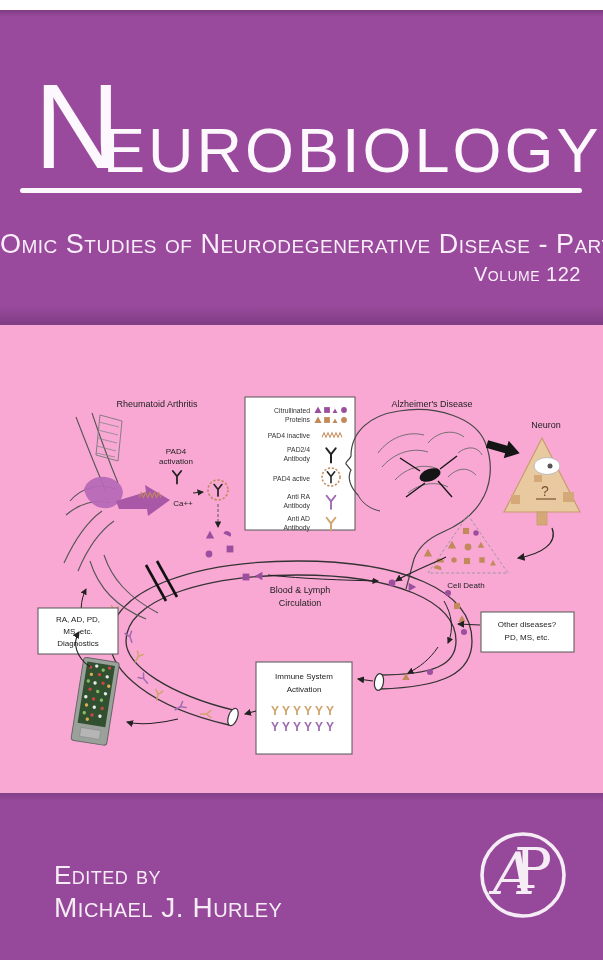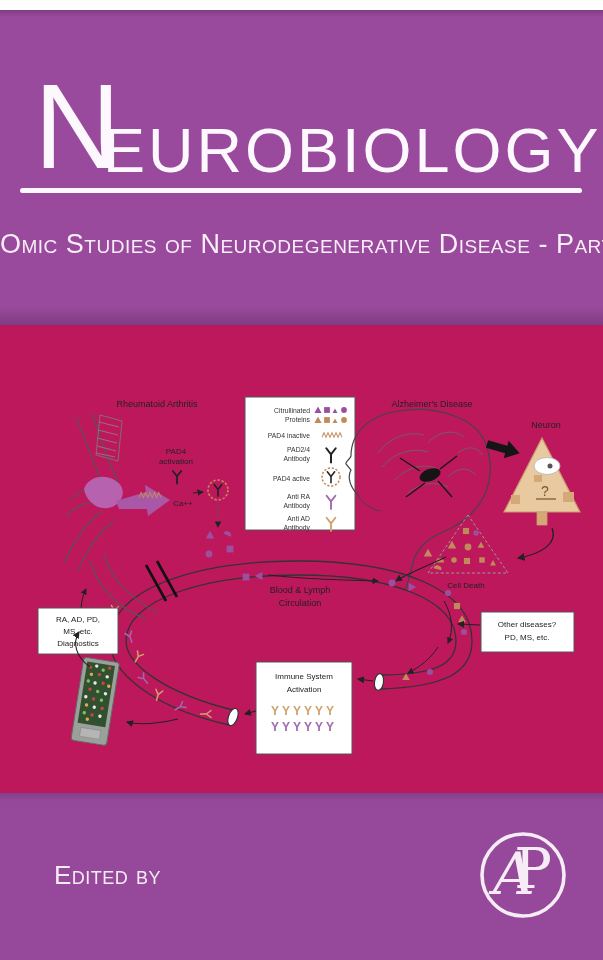--- a/index.html
+++ b/index.html
@@ -7,21 +7,21 @@
     position:relative; width:603px; height:960px; margin:0 auto;
     background:#ffffff; overflow:hidden;
     font-family:"Liberation Sans", sans-serif;
   }
   .band-header {
     position:absolute; top:10px; left:0; width:603px; height:315px;
     background:linear-gradient(#7e3d83, #9a4a9c 7px, #9a4a9c 94%, #7e3d83);
   }
   .white-panel {
     position:absolute; top:325px; left:0; width:603px; height:468px;
-    background:#be185d;
+    background:#f9a8d4;
   }
   .band-footer {
     position:absolute; top:793px; left:0; width:603px; height:213px;
     background:linear-gradient(#83408a, #96489a 8px, #96489a);
   }
   .n-initial {
     position:absolute; left:34px; top:56px; font-size:120px; line-height:1;
     color:#fdf8fd; font-weight:400;
   }
   .mast-line1 {
@@ -65,20 +65,21 @@
 </head>
 <body>
 
 <div class="cover">
 
   <div class="band-header">
     <div class="n-initial">N</div>
     <div class="mast-line2">EUROBIOLOGY</div>
     <div class="rule"></div>
     <div class="subtitle">Omic Studies of Neurodegenerative Disease - Part B</div>
+    <div class="volume">Volume 122</div>
   </div>
 
   <div class="white-panel">
     <svg width="603" height="468" viewBox="0 0 603 468">
       <defs>
         <marker id="arr" viewBox="0 0 10 10" refX="8.5" refY="5" markerWidth="6.5" markerHeight="6.5" orient="auto-start-reverse">
           <path d="M0,0 L10,5 L0,10 Z" fill="#222"></path>
         </marker>
         <g id="s-tri">
             <path d="M0,-4.2 L4.2,3.4 L-4.2,3.4 Z"></path>
@@ -327,20 +328,21 @@
         <text x="304" y="390" text-anchor="middle" font-size="12" letter-spacing="3" fill="#cfa36b" font-family="Liberation Sans, sans-serif" font-weight="bold">YYYYYY</text>
         <text x="304" y="406" text-anchor="middle" font-size="12" letter-spacing="3" fill="#a06ab0" font-family="Liberation Sans, sans-serif" font-weight="bold">YYYYYY</text>
         <path d="M 373,356 L 358,354" fill="none" stroke="#222" stroke-width="1.1" marker-end="url(#arr)"></path>
         <path d="M 256,386 L 245,389" fill="none" stroke="#222" stroke-width="1.1" marker-end="url(#arr)"></path>
       </g>
     </svg>
   </div>
 
   <div class="band-footer">
     <div class="edited-by" style="position:absolute; left:54px; top:67px;">Edited by</div>
+    <div class="editor-name" style="position:absolute; left:54px; top:99px;">Michael J. Hurley</div>
     <svg class="ap-logo" width="94" height="94" viewBox="0 0 94 94" style="position:absolute; left:476px; top:35px;">
       <circle cx="47" cy="47" r="41" fill="none" stroke="#f6ecf6" stroke-width="3.6"></circle>
       <text class="ap-letter" x="38" y="66" font-size="58" font-style="italic" text-anchor="middle">A</text>
       <text class="ap-letter" x="57" y="60" font-size="56" text-anchor="middle">P</text>
     </svg>
   </div>
 
 </div>
 
 </body></html>

